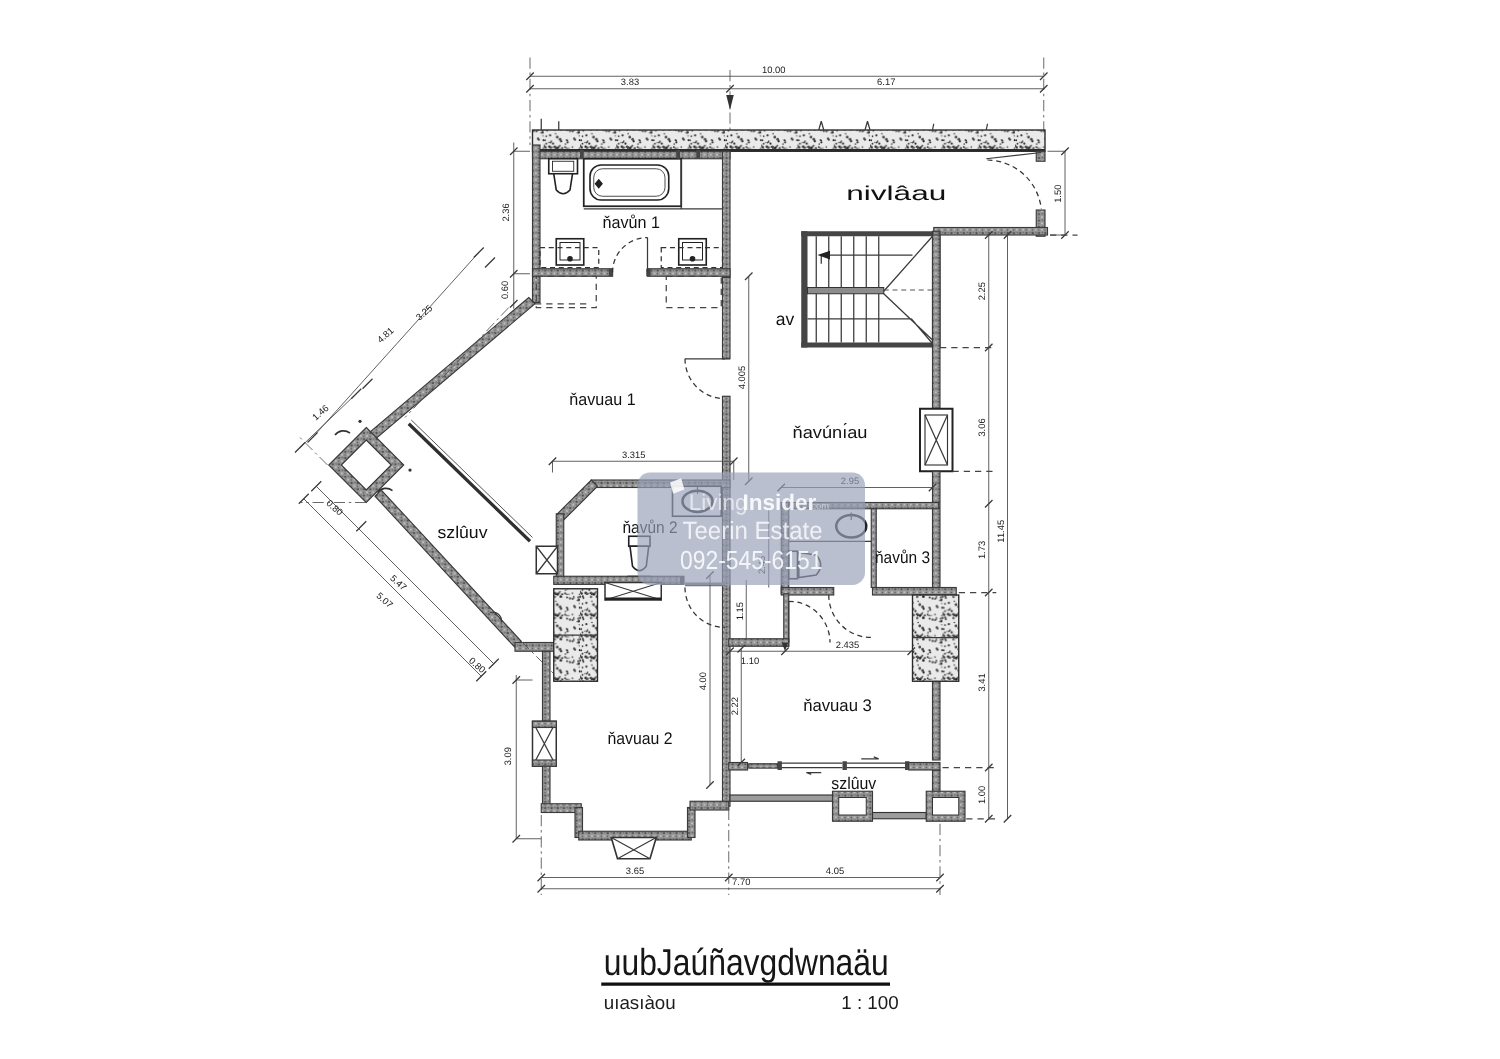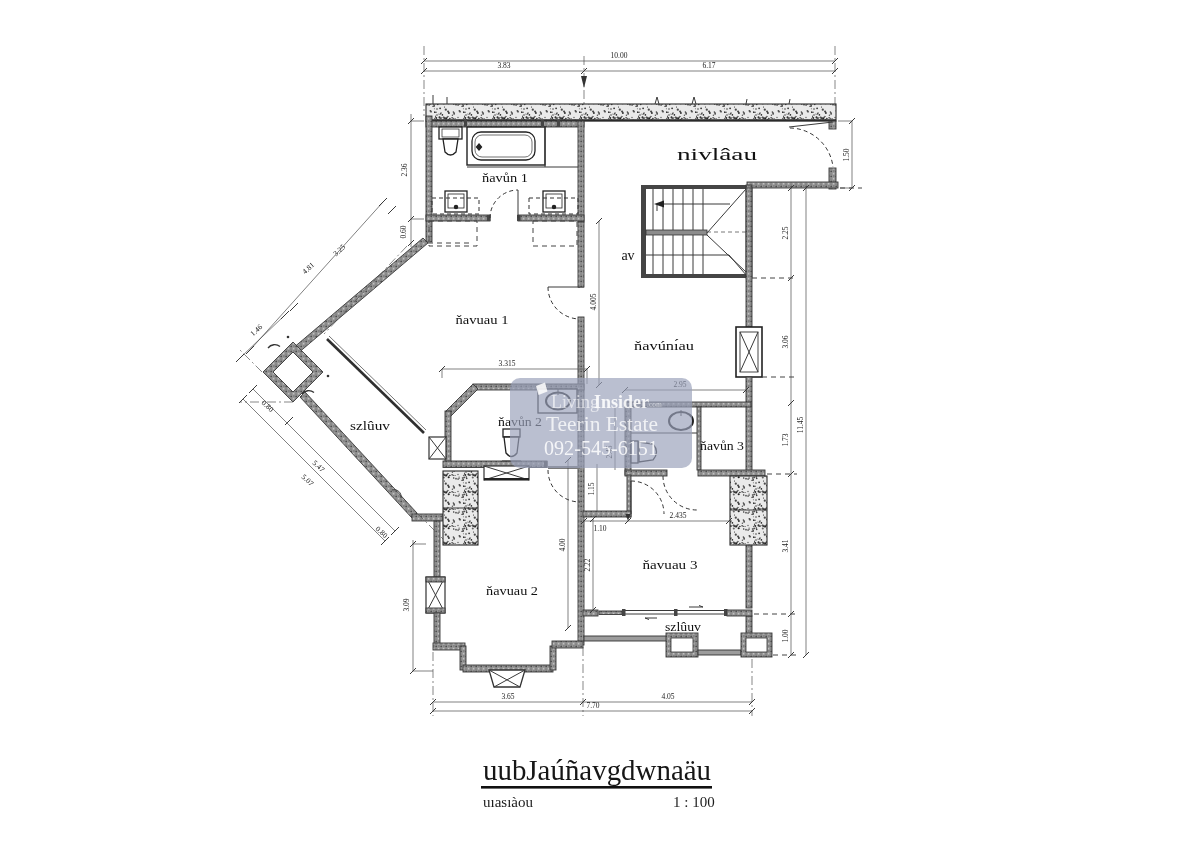--- a/index.html
+++ b/index.html
@@ -1,16 +1,16 @@
 <!DOCTYPE html>
 <html><head>
 <meta charset="utf-8">
 <style>
 html,body{margin:0;padding:0;background:#fff;}
-#page{width:1200px;height:847px;position:relative;font-family:Liberation Serif, serif;}
+#page{width:1200px;height:847px;position:relative;font-family:Liberation Sans, sans-serif;}
 svg{position:absolute;top:0;left:0;}
 .w{fill:url(#hg);stroke:#3a3a3a;stroke-width:0.9;}
 .ws{fill:url(#st);stroke:#2a2a2a;stroke-width:1.1;}
 .dk{fill:#454545;stroke:none;}
 .ln{stroke:#3a3a3a;fill:none;stroke-width:1;}
 .lt{stroke:#555;fill:none;stroke-width:0.8;}
 .dim{stroke:#4a4a4a;fill:none;stroke-width:0.7;}
 .dd{stroke:#555;fill:none;stroke-width:0.7;stroke-dasharray:9 3 2 3;}
 .dsh{stroke:#444;fill:none;stroke-width:1;stroke-dasharray:5 4;}
 .dr{stroke:#333;fill:none;stroke-width:1;stroke-dasharray:4 3;}

